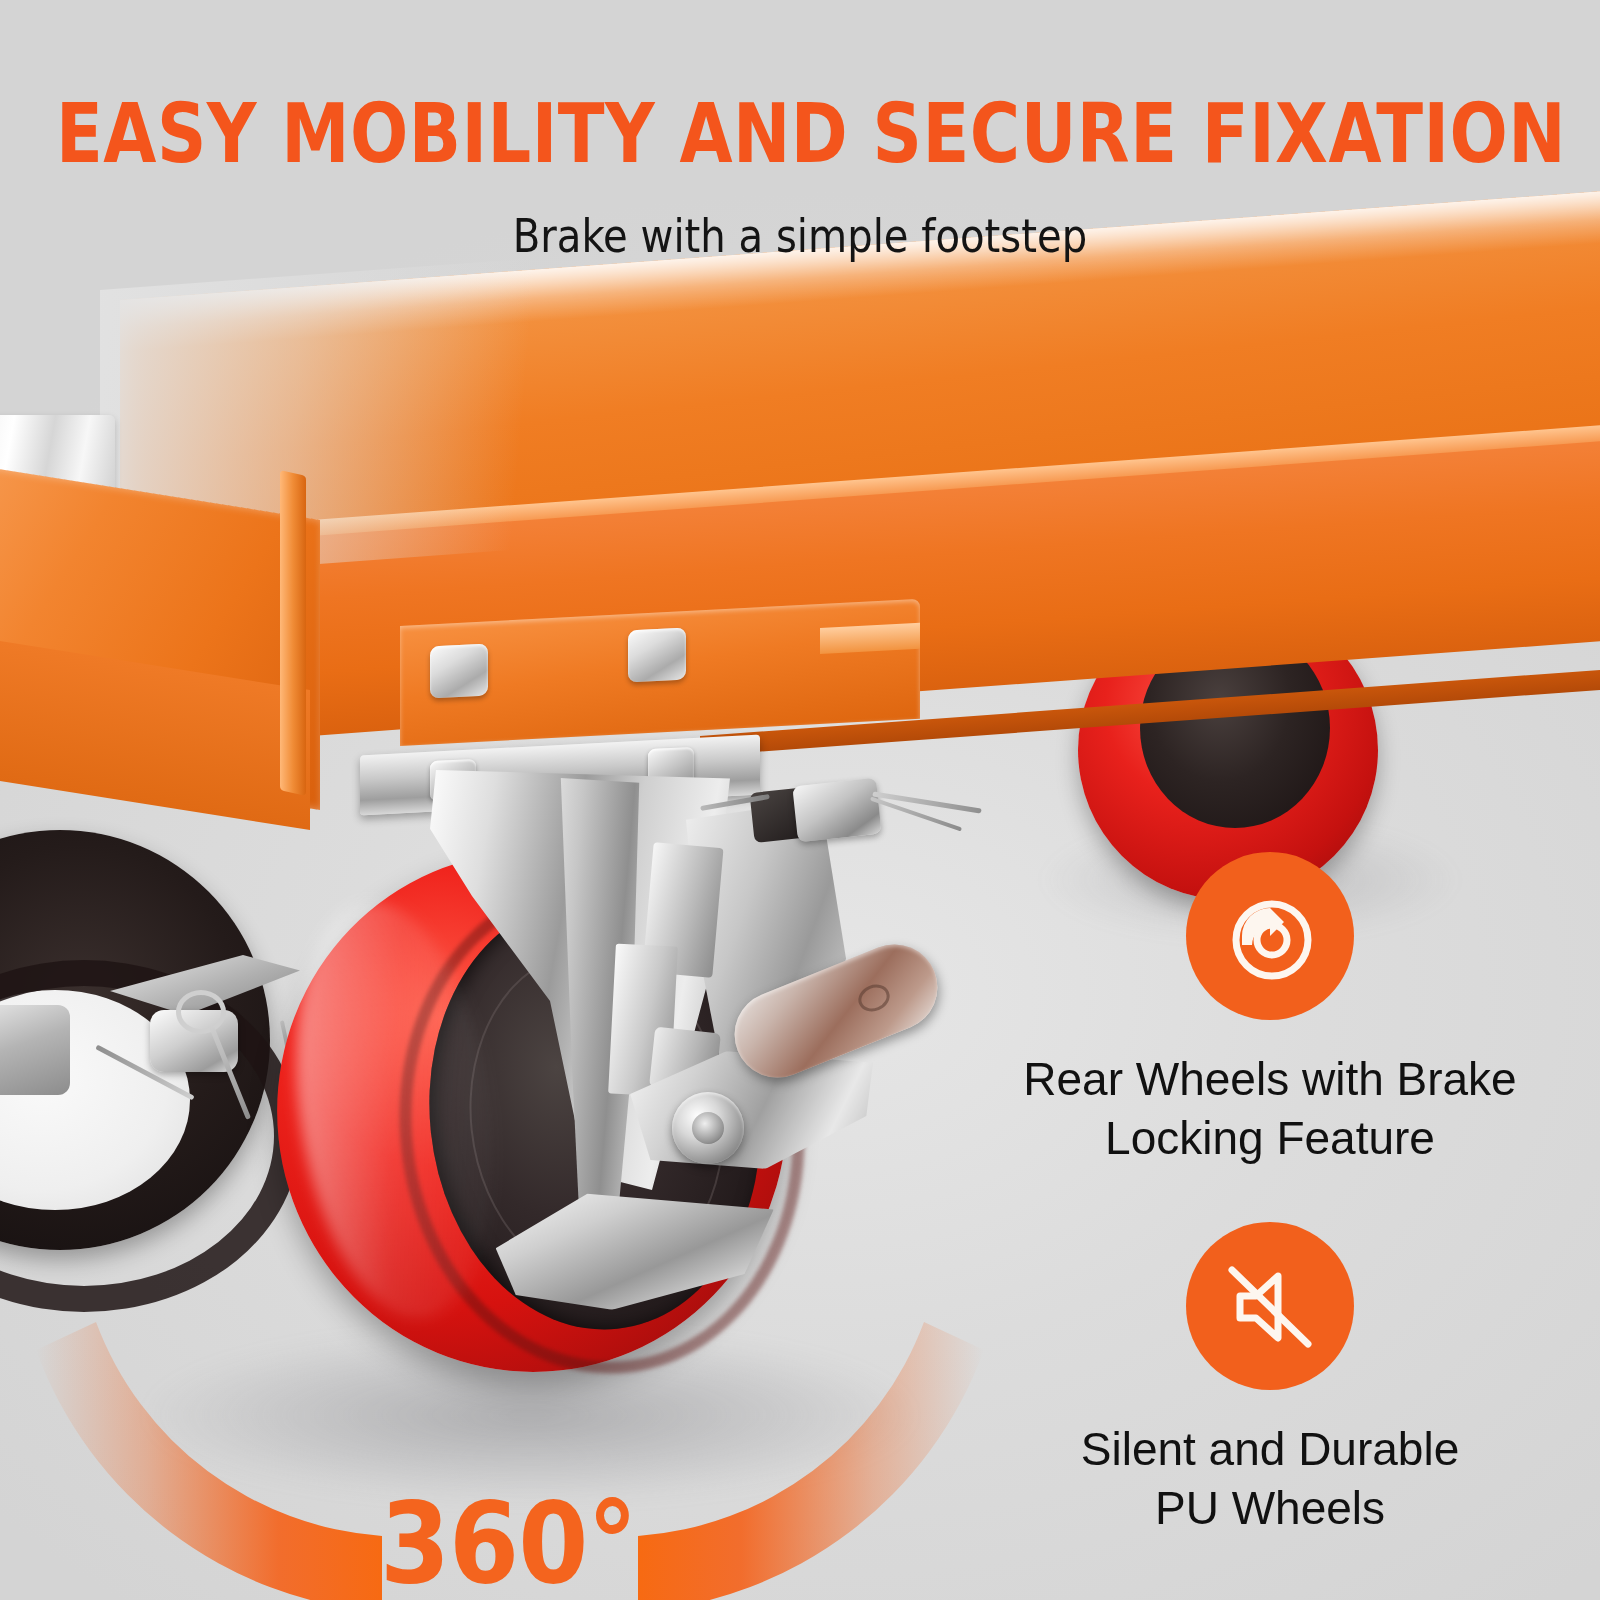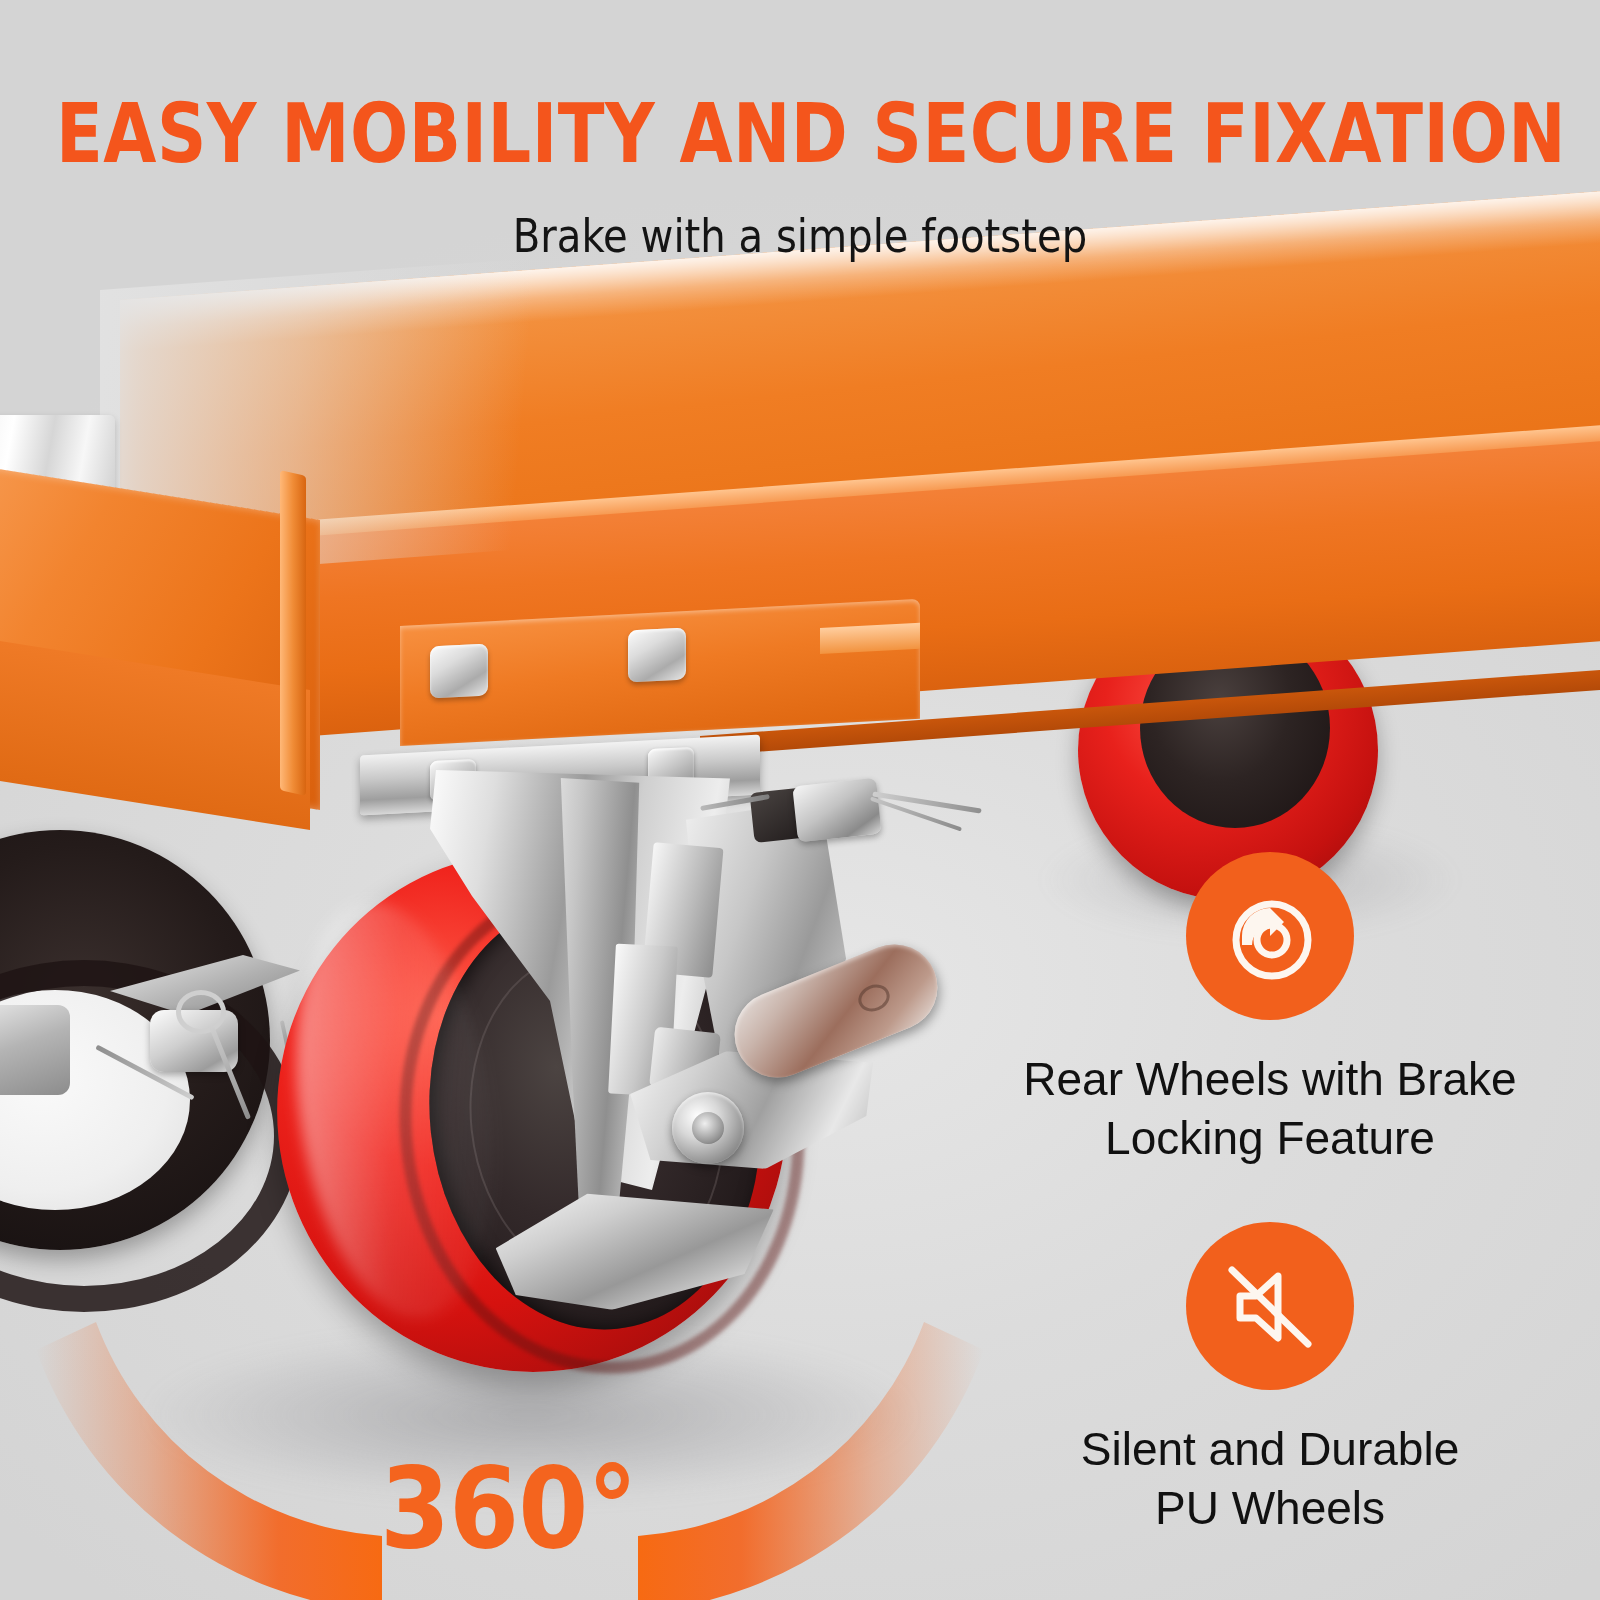--- a/index.html
+++ b/index.html
@@ -321,21 +321,21 @@
   .wheel2-hub{
     position:absolute;left:1140px;top:628px;width:190px;height:200px;border-radius:50%;
     background:radial-gradient(ellipse at 42% 36%, #4a403e 0%, #2d2423 45%, #191111 100%);
   }
 
   
   .arcwrap{position:absolute;left:0;top:1280px;width:1020px;height:320px;}
 
   
   .deg{
-    position:absolute;left:380px;top:1452px;
+    position:absolute;left:380px;top:1487px;
     font-family:"Liberation Sans Narrow","DejaVu Sans Condensed","Liberation Sans",sans-serif;
     font-weight:700;font-size:112px;color:#f4641e;line-height:1;
     letter-spacing:-1px;white-space:nowrap;
   }
 
   
   .feature{position:absolute;width:620px;text-align:center;left:960px;}
   .f1{top:852px;}
   .f2{top:1222px;}
   .fcircle{

